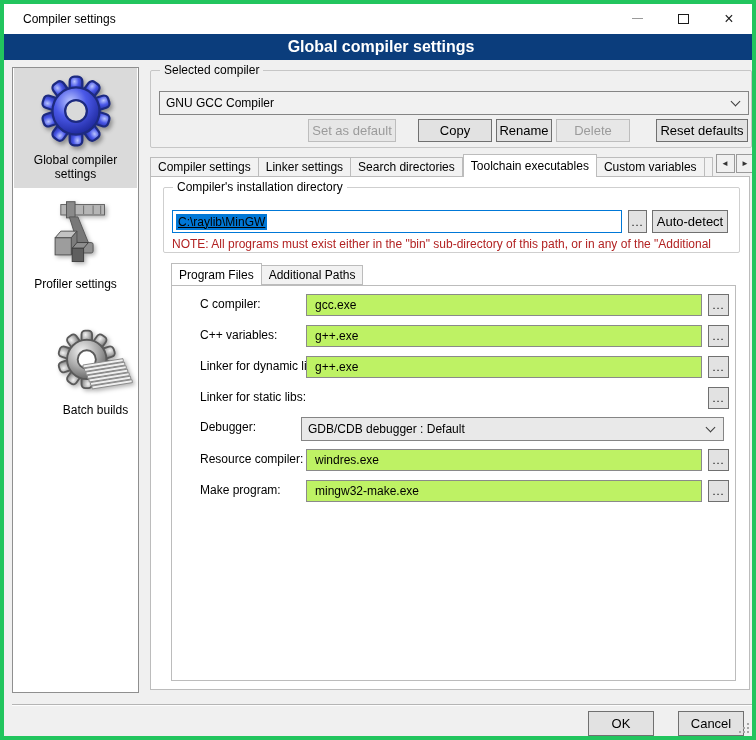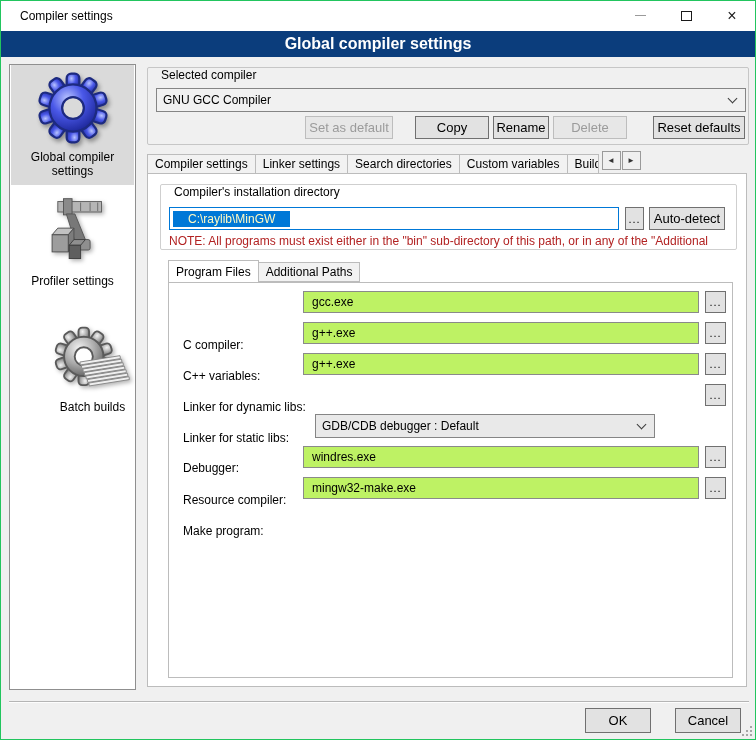--- a/index.html
+++ b/index.html
@@ -1,19 +1,19 @@
 <!DOCTYPE html>
 <html><head>
 <meta charset="utf-8">
 <style>
   * { box-sizing: border-box; margin: 0; padding: 0; }
   html,body { width:756px; height:740px; }
   body { font-family:"Liberation Sans","DejaVu Sans",sans-serif; font-size:12px; color:#000; }
   .window { position:relative; width:756px; height:740px; background:#f0f0f0;
-            border:1px solid #22c55e; overflow:hidden; }
+            border:4px solid #22c55e; overflow:hidden; }
 
   
   .titlebar { position:absolute; left:0; top:0; width:754px; height:30px; background:#fff;
               display:flex; align-items:center; }
   .title-text { margin-left:19px; font-size:12px; }
   .winbtns { position:absolute; right:0; top:0; height:30px; display:flex; }
   .winbtn { width:46px; height:29px; display:flex; align-items:center; justify-content:center; cursor:default; }
   .min-glyph { width:11px; height:1px; background:#9a9a9a; }
   .max-glyph { width:11px; height:10px; border:1px solid #1a1a1a; }
   .close-glyph { font-size:16px; line-height:16px; color:#1a1a1a; }
@@ -27,21 +27,21 @@
              background:#fff; border:1px solid #8f8f8f; }
   .side-item { position:absolute; left:1px; width:123px; display:flex; flex-direction:column;
                align-items:center; text-align:center; cursor:default; }
   .side-item .lbl { font-size:12px; line-height:14px; margin-top:3px; }
   .item-0 { top:0; height:120px; background:#dadada; padding-top:4px; }
   .item-1 { top:124px; height:104px; padding-top:2px; }
   .item-2 { top:256px; height:100px; padding-top:4px;padding-left:40px; }
 
   
   .grp { position:absolute; border:1px solid #c6c6c6; border-radius:2px; }
-  .grp-legend { position:absolute; top:-8px; left:9px; padding:0 4px; font-size:12px;margin-top:8px; }
+  .grp-legend { position:absolute; top:-8px; left:9px; padding:0 4px; font-size:12px; }
   .grp-compiler { left:146px; top:66px; width:602px; height:78px; }
   .grp-compiler .grp-legend { background:#f0f0f0; }
 
   .combo { border:1px solid #858585; background:#f1f1f1; display:flex; align-items:center;
            justify-content:space-between; cursor:default; }
   .combo .val { padding-left:6px; white-space:nowrap; }
   .chev { width:7px; height:7px; border-right:1.4px solid #3c3c3c; border-bottom:1.4px solid #3c3c3c;
           transform:rotate(45deg); margin-right:9px; margin-top:-3px; flex:none; }
   .combo-main { position:absolute; left:8px; top:20px; width:590px; height:24px; }
 
@@ -71,41 +71,41 @@
                margin-left:1px; cursor:default; }
 
   
   .panel { position:absolute; left:146px; top:172px; width:600px; height:514px;
            background:#fff; border:1px solid #bcbcbc; z-index:2; }
 
   .grp-install { left:12px; top:10px; width:577px; height:66px; border-color:#cfcfcf; }
   .grp-install .grp-legend { background:#fff; }
   .path-input { position:absolute; left:8px; top:22px; width:450px; height:23px; background:#fff;
                 border:1px solid #0078d7; display:flex; align-items:center; padding-left:3px; }
-  .path-input .sel { background:#0078d7; color:#fef9c3; padding:1px 15px; white-space:pre; }
+  .path-input .sel { background:#0078d7; color:#000000; padding:1px 2px; white-space:pre;text-decoration:underline; }
   .dots-btn { position:absolute; width:19px; height:23px; font-size:11px; letter-spacing:1px; }
   .d-install { left:464px; top:22px; }
   .autodetect { position:absolute; left:488px; top:22px; width:76px; height:23px; }
   .note { position:absolute; left:8px; top:49px; width:563px; white-space:nowrap; overflow:hidden;
           color:#b22222; font-size:12px; }
 
   
   .subtabs { position:absolute; left:20px; top:86px; height:22px; display:flex; align-items:flex-end; }
   .subpanel { position:absolute; left:20px; top:108px; width:565px; height:396px;
               background:#fff; border:1px solid #bcbcbc; }
   .subtabs .tab { background:#f2f2f2; }
   .subtabs .tab.active { background:#fff; height:22px; }
 
   .frow { position:absolute; left:0; width:100%; height:22px; }
-  .frow .flabel { position:absolute; left:14px; top:3px; white-space:nowrap;margin-top:44px; }
+  .frow .flabel { position:absolute; left:28px; top:3px; white-space:nowrap; }
   .ffield { position:absolute; left:134px; width:396px; height:22px; background:#bef264;
             border:1px solid #8a8a8a; display:flex; align-items:center; padding-left:8px;
             white-space:nowrap; overflow:hidden; }
   .frow .dots-btn { left:536px; top:0; width:21px; height:22px; }
-  .fselect { position:absolute; left:146px; width:340px; height:24px; background:#e9e9e9; }
+  .fselect { position:absolute; left:129px; width:423px; height:24px; background:#e9e9e9; }
   .r0{top:8px;} .r1{top:39px;} .r2{top:70px;} .r3{top:101px;} .r4{top:131px;height:24px;}
   .r5{top:163px;text-align:center;} .r6{top:194px;}
 
   
   .divider { position:absolute; left:8px; top:700px; width:740px; height:2px;
              border-top:1px solid #b5b5b5; border-bottom:1px solid #fdfdfd; }
   .okbtn { position:absolute; left:584px; top:707px; width:66px; height:25px; }
   .cancelbtn { position:absolute; left:674px; top:707px; width:66px; height:25px; }
   .grip { position:absolute; right:3px; bottom:3px; width:10px; height:10px; }
   .grip i { position:absolute; width:2px; height:2px; background:#a6a6a6; }
@@ -222,20 +222,21 @@
       <div class="btn b-rename">Rename</div>
       <div class="btn disabled b-delete">Delete</div>
       <div class="btn b-reset">Reset defaults</div>
     </div>
   </div>
 
   <div class="tabstrip">
     <div class="tab">Compiler settings</div>
     <div class="tab">Linker settings</div>
     <div class="tab">Search directories</div>
+    <div class="tab active">Toolchain executables</div>
     <div class="tab">Custom variables</div>
     <div class="tab clip">Build</div>
     <div class="tab-arrows">
       <div class="tab-arrow">
           <span>◄</span>
         </div>
       <div class="tab-arrow">
           <span>►</span>
         </div>
     </div>

